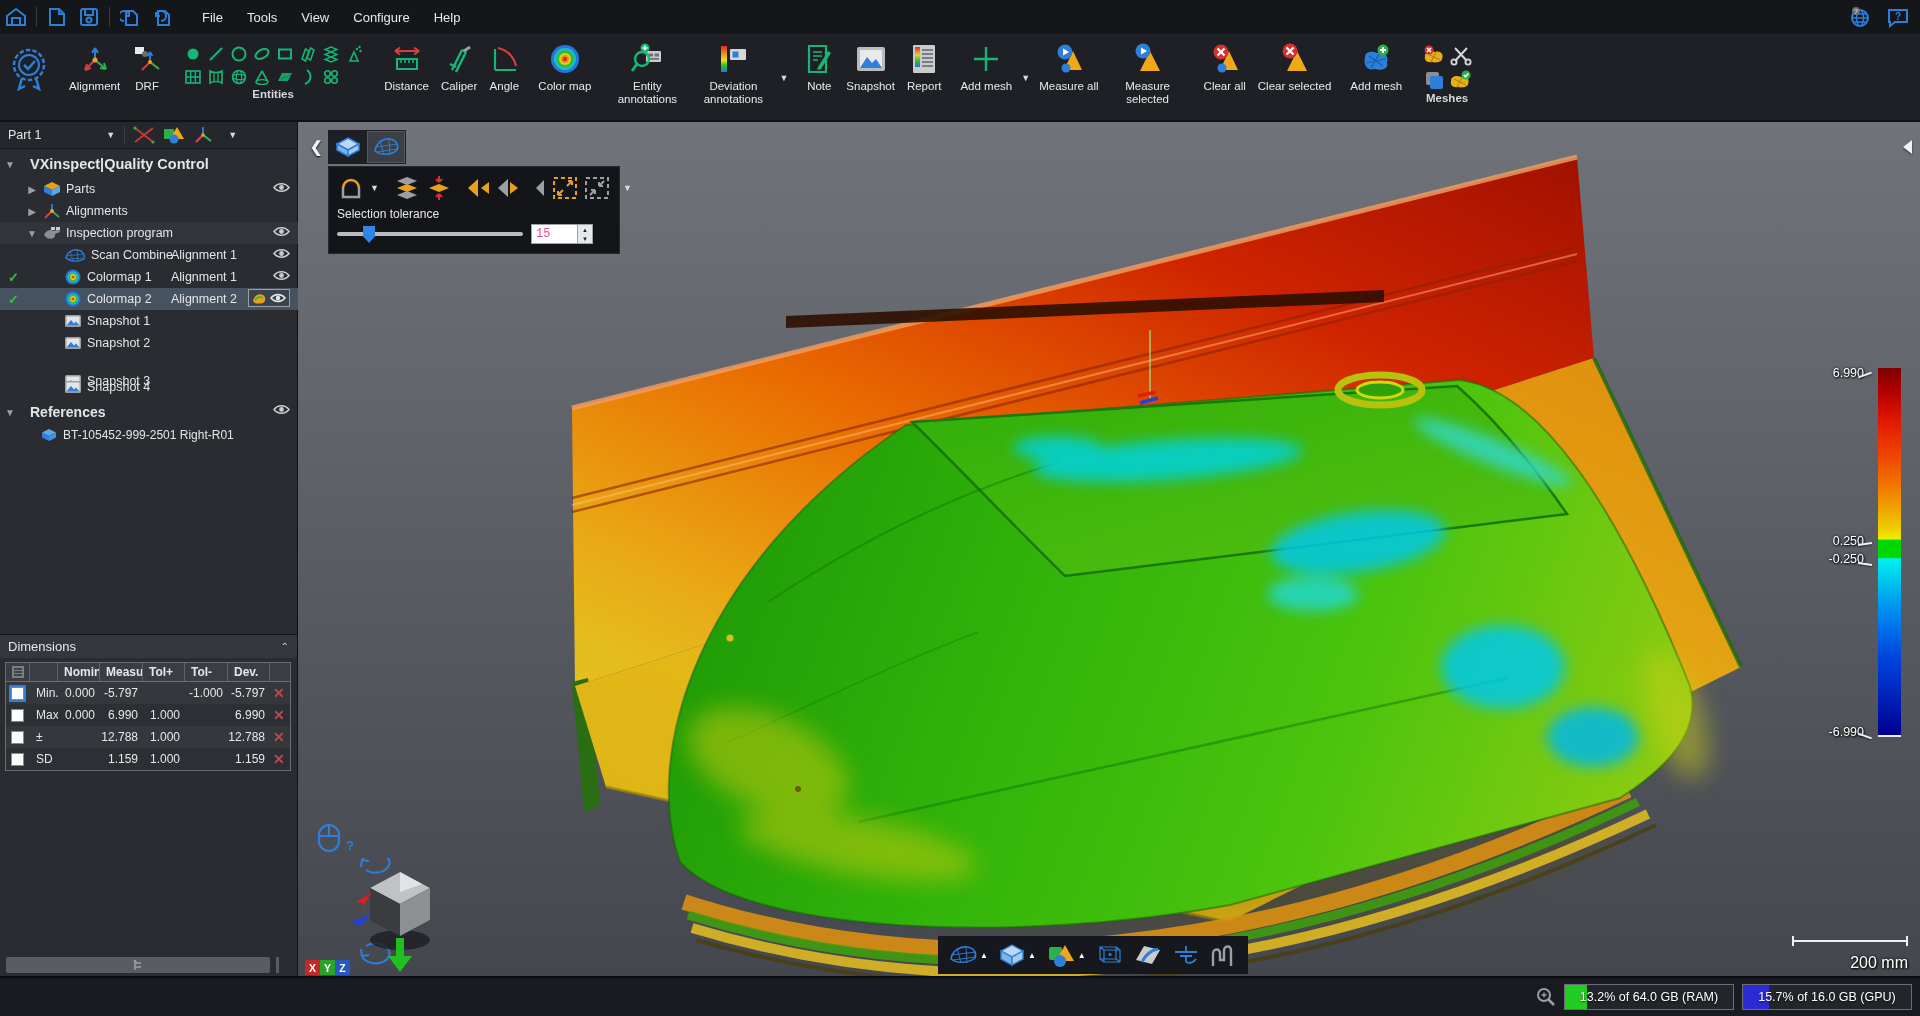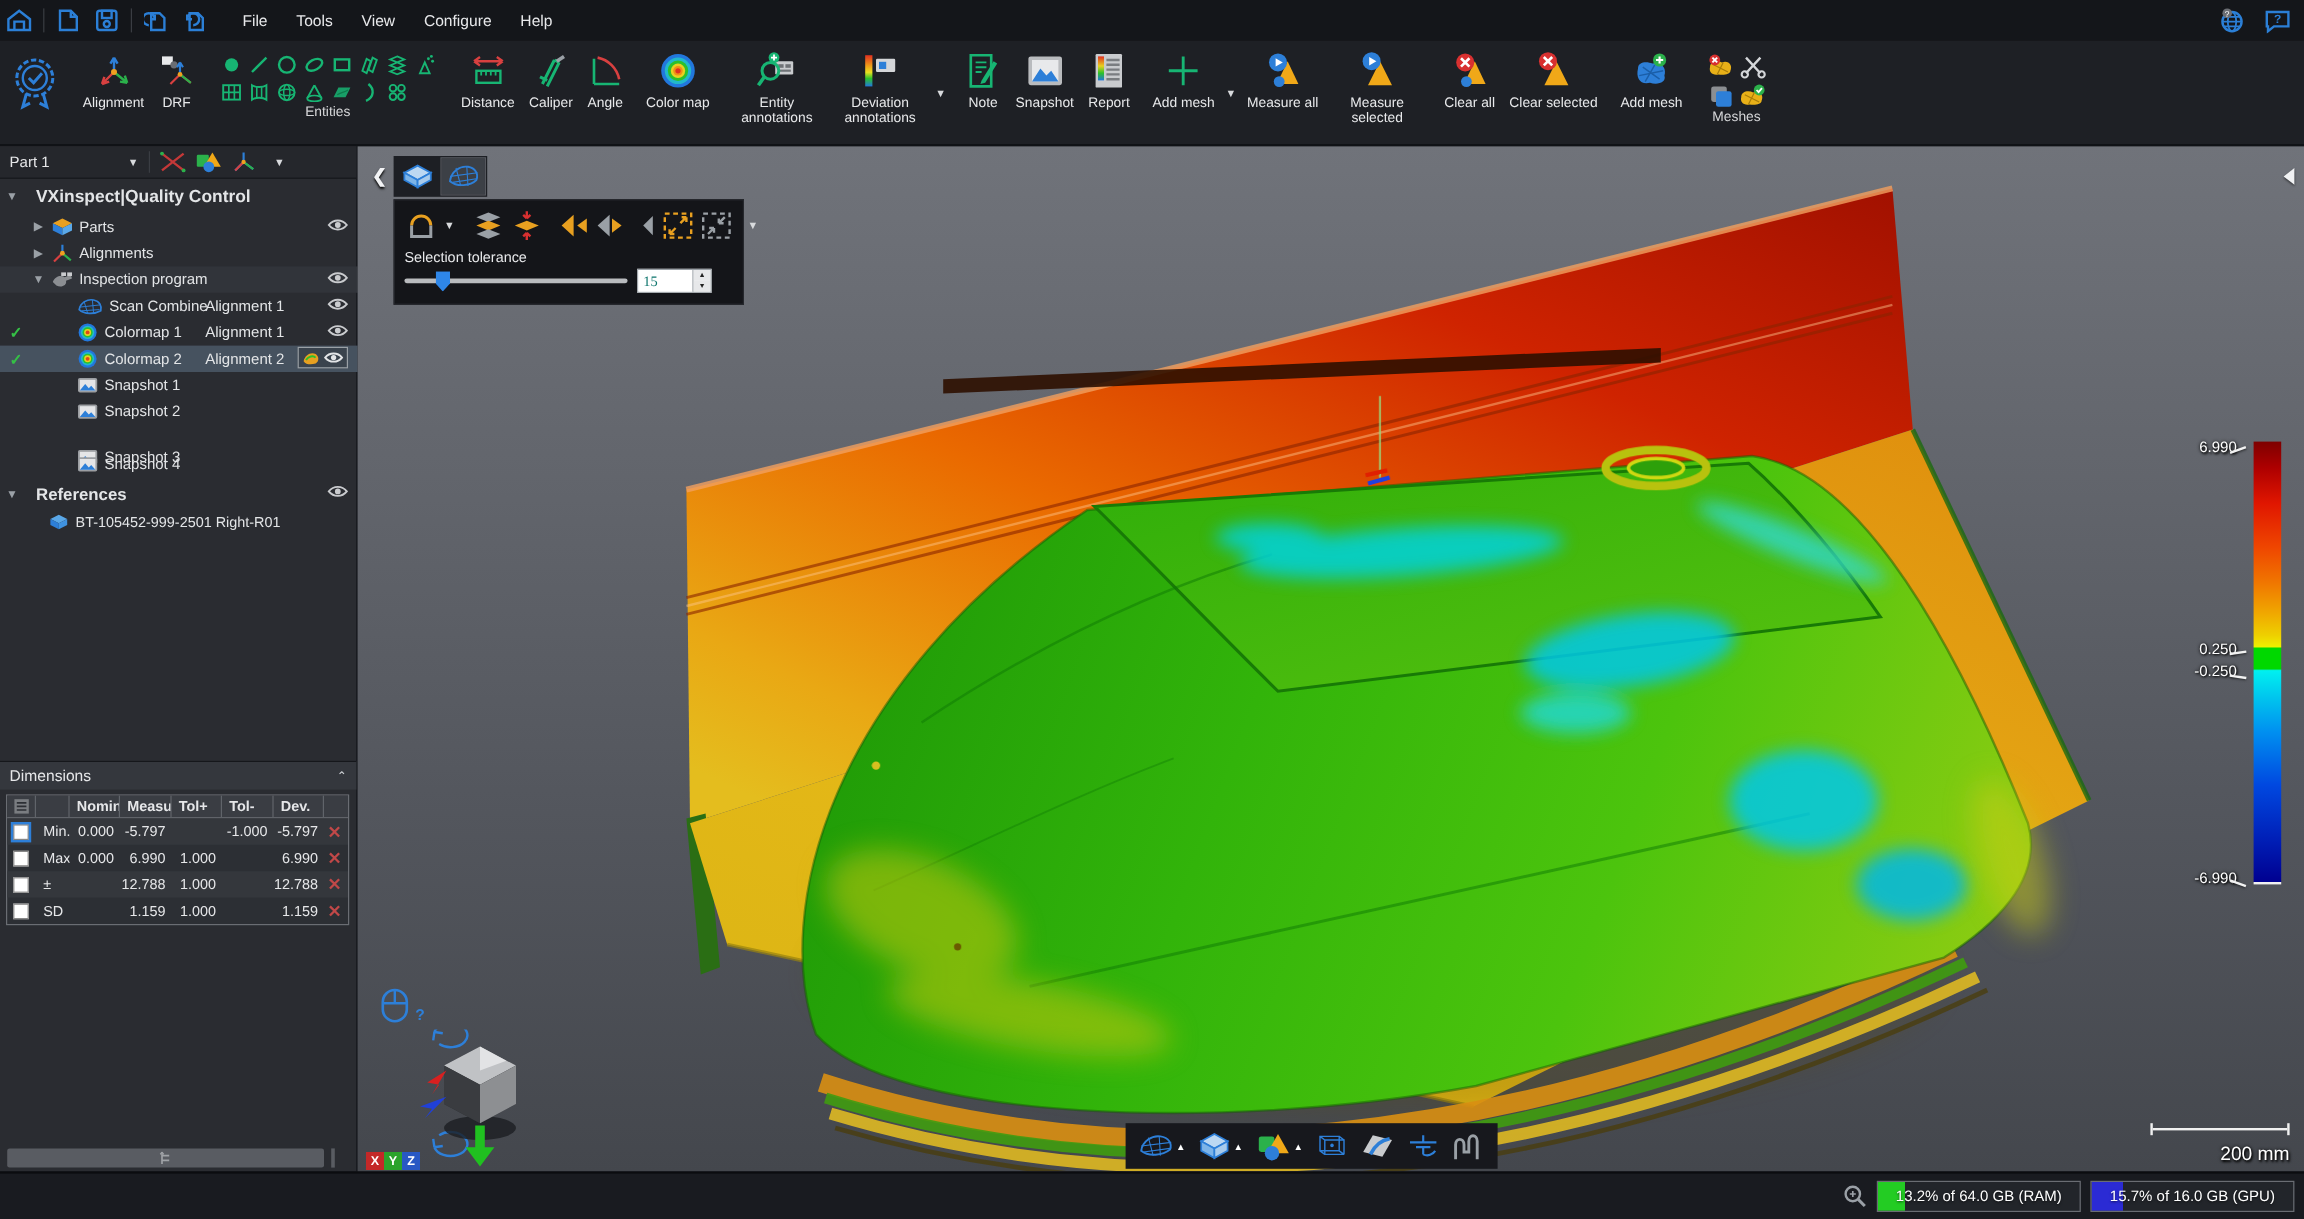--- a/index.html
+++ b/index.html
@@ -15,21 +15,21 @@
   .menu { padding:4px 10px; font-size:13px; color:#e8e9eb; cursor:pointer; }
   .tb-right { margin-left:auto; display:flex; gap:6px; margin-right:6px; }
 
   
   .ribbon { height:88px; background:#1e2025; display:flex; align-items:flex-start; padding:2px 4px 0 2px; border-bottom:2px solid #101216; }
   .rsep { width:1px; background:#383b41; margin:8px 3px; }
   .btn { display:flex; flex-direction:column; align-items:center; padding:7px 6px 2px; gap:5px;
          font-size:11.5px; color:#e8e9eb; text-align:center; cursor:pointer; }
   .btn .ic { height:32px; display:flex; align-items:center; justify-content:center; }
   .btn .lb { max-width:74px; line-height:1.15; }
-  .grp { position:relative; display:flex; flex-direction:column; align-items:center; padding:6px 6px 2px; }
+  .grp { position:relative; display:flex; flex-direction:column; align-items:center; padding:6px 6px 2px;font-weight:bold; }
   .grp .glabel { margin-top:auto; font-size:11.5px; color:#d6d7d9; padding-bottom:2px; }
   .egrid { display:grid; grid-template-columns:repeat(8,23px); grid-auto-rows:23px; align-items:center; justify-items:center; }
   .caret { color:#d8dadd; font-size:9px; align-self:center; padding:0 3px; cursor:pointer; }
 
   
   .main { display:flex; height:854px; }
   .leftpanel { position:relative; width:298px; background:#2a2c31; border-right:1px solid #101216; flex:none; }
   .partbar { position:absolute; top:0; left:0; right:0; height:27px; background:#25272c; border-bottom:1px solid #16181c;
              display:flex; align-items:center; font-size:12.5px; }
   .trow { position:absolute; left:0; width:298px; height:22px; display:flex; align-items:center;
@@ -69,21 +69,21 @@
   .selpop { position:absolute; top:44px; left:30px; width:292px; height:88px; background:#141519; border:1px solid #26282d; padding:4px 8px; }
   .selrow { display:flex; align-items:center; height:34px; gap:2px; }
   .ssep { width:1px; height:24px; background:#44474d; margin:0 3px; }
   .sbtn { height:30px; display:flex; align-items:center; justify-content:center; cursor:pointer; padding:0 1px; }
   .sel-label { font-size:12px; color:#e8e9eb; margin:2px 0 3px; }
   .sliderrow { display:flex; align-items:center; gap:8px; }
   .slidertrack { position:relative; width:186px; height:4px; background:#b9bbbe; border-radius:2px; cursor:pointer; }
   .sliderhandle { position:absolute; left:26px; top:-6px; width:12px; height:17px; background:#2e86e8;
                   clip-path:polygon(0 0,100% 0,100% 60%,50% 100%,0 60%); cursor:pointer; }
   .spin { display:flex; width:62px; height:20px; background:#fff; border:1px solid #9aa0a6; }
-  .spin input { flex:1; border:0; outline:0; font-size:12px; padding-left:4px; width:40px; background:#fff; color:#0f766e; font-family:Liberation Serif, serif; }
+  .spin input { flex:1; border:0; outline:0; font-size:12px; padding-left:4px; width:40px; background:#fff; color:#ec4899; font-family:Liberation Mono, monospace; }
   .spinbtns { width:15px; display:flex; flex-direction:column; border-left:1px solid #9aa0a6; }
   .spinbtns div { flex:1; background:#e7e8ea; color:#222; font-size:6px; display:flex; align-items:center; justify-content:center; cursor:pointer; }
 
   
   .colorbar { position:absolute; left:1580px; top:246px; width:23px; height:369px;
     border-bottom:2px solid #f0f0f0;
     background:linear-gradient(180deg,#7e0000 0%,#ae0000 6%,#e01600 14%,#ef4600 24%,#f07600 32%,#f0a800 39%,#eed000 44%,#eef000 46.6%,
       #00d800 46.9%,#00d800 51.6%,#00f0f0 52%,#00c6ee 58%,#008ff0 66%,#0048e0 78%,#0020b8 90%,#000090 100%); }
   .cb-label { position:absolute; width:80px; text-align:right; font-size:12.5px; color:#fff;
               text-shadow:0 0 3px #000,1px 1px 2px #000; }

